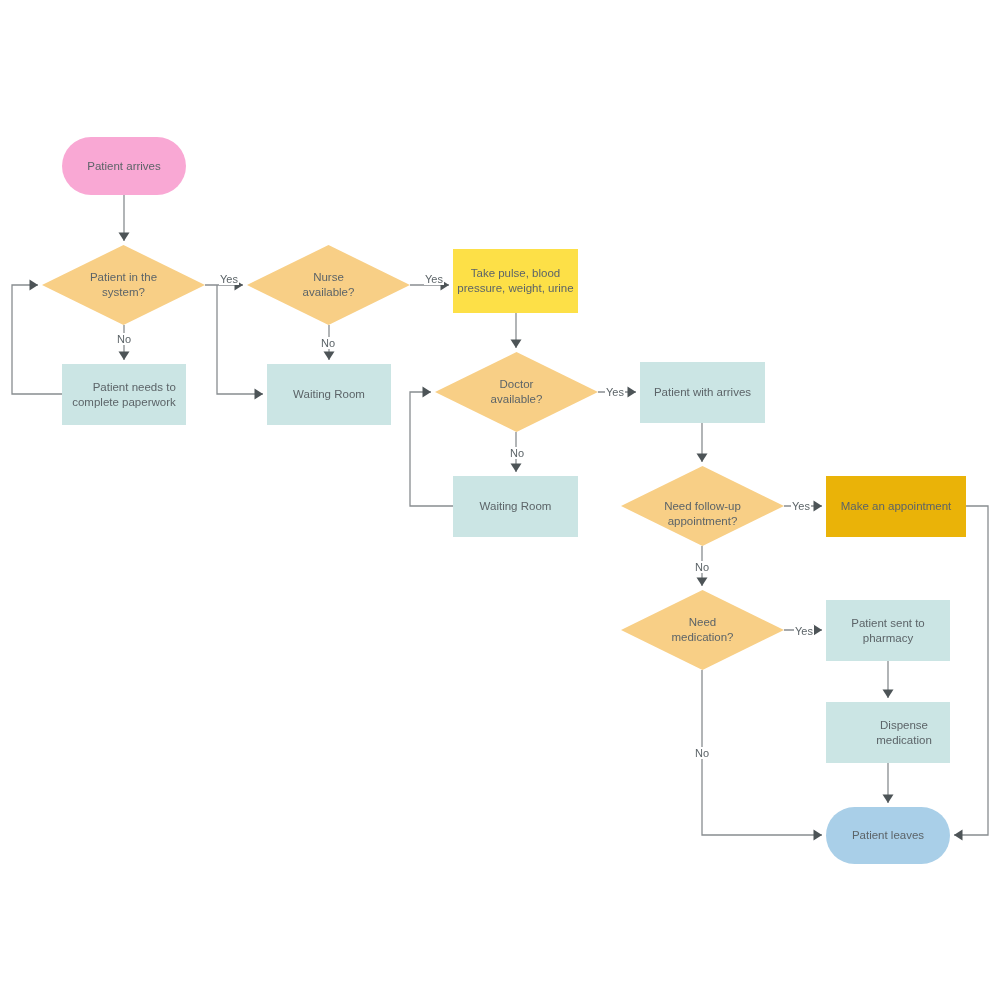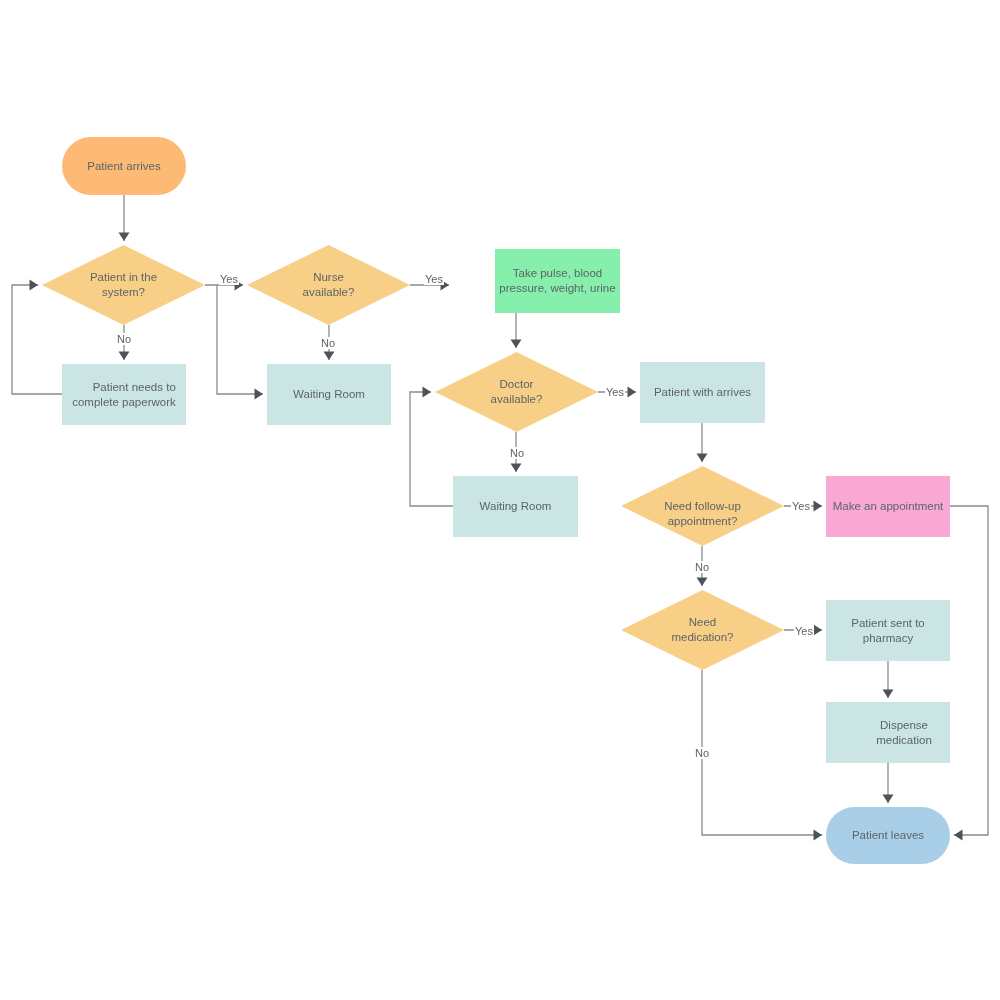--- a/index.html
+++ b/index.html
@@ -152,55 +152,55 @@
       <g>
         <polyline points="888,763 888,803" fill="none" stroke="#888d90" stroke-width="1.3"></polyline>
         <polygon points="888,803 882.5,794.5 893.5,794.5" fill="#4d5457"></polygon>
       </g>
       <g>
         <polyline points="702,670 702,835 822,835" fill="none" stroke="#888d90" stroke-width="1.3"></polyline>
         <polygon points="822,835 813.5,829.5 813.5,840.5" fill="#4d5457"></polygon>
       </g>
     </svg>
   <div id="nodes-layer">
-      <div class="node terminal" style="left: 62px; top: 137px; width: 124px; height: 58px; background: #fdba74; justify-content: center;">
+      <div class="node terminal" style="left: 62px; top: 137px; width: 124px; height: 58px; background: #f9a8d4; justify-content: center;">
         <span class="dlabel" style="color: rgb(92, 100, 104);">Patient arrives</span>
       </div>
       <div class="node decision" style="left: 42px; top: 245px; width: 163px; height: 80px;">
         <div class="diamond-shape" style="background: rgb(248, 207, 134);"></div>
         <span class="dlabel" style="color: rgb(92, 100, 104);">Patient in the<br>system?</span>
       </div>
       <div class="node process" style="left: 62px; top: 364px; width: 124px; height: 61px; background: rgb(203, 229, 228);">
         <span class="dlabel" style="color: rgb(92, 100, 104); text-align: right;">Patient needs to<br>complete paperwork</span>
       </div>
       <div class="node decision" style="left: 247px; top: 245px; width: 163px; height: 80px;">
         <div class="diamond-shape" style="background: rgb(248, 207, 134);"></div>
         <span class="dlabel" style="color: rgb(92, 100, 104);">Nurse<br>available?</span>
       </div>
       <div class="node process" style="left: 267px; top: 364px; width: 124px; height: 61px; background: rgb(203, 229, 228);">
         <span class="dlabel" style="color: rgb(92, 100, 104);">Waiting Room</span>
       </div>
-      <div class="node process" style="left: 453px; top: 249px; width: 125px; height: 64px; background: #86efac; margin-left: 42px;">
+      <div class="node process" style="left: 453px; top: 249px; width: 125px; height: 64px; background: #fde047;">
         <span class="dlabel" style="color: rgb(92, 100, 104);">Take pulse, blood<br>pressure, weight, urine</span>
       </div>
       <div class="node decision" style="left: 435px; top: 352px; width: 163px; height: 80px;">
         <div class="diamond-shape" style="background: rgb(248, 207, 134);"></div>
         <span class="dlabel" style="color: rgb(92, 100, 104);">Doctor<br>available?</span>
       </div>
       <div class="node process" style="left: 453px; top: 476px; width: 125px; height: 61px; background: rgb(203, 229, 228);">
         <span class="dlabel" style="color: rgb(92, 100, 104);">Waiting Room</span>
       </div>
       <div class="node process" style="left: 640px; top: 362px; width: 125px; height: 61px; background: rgb(203, 229, 228);">
         <span class="dlabel" style="color: rgb(92, 100, 104);">Patient with arrives</span>
       </div>
       <div class="node decision" style="left: 621px; top: 466px; width: 163px; height: 80px;">
         <div class="diamond-shape" style="background: rgb(248, 207, 134);"></div>
         <span class="dlabel" style="color: rgb(92, 100, 104); margin-top: 15px;">Need follow-up<br>appointment?</span>
       </div>
-      <div class="node process" style="left: 826px; top: 476px; width: 124px; height: 61px; background: #f9a8d4; justify-content: center;">
+      <div class="node process" style="left: 826px; top: 476px; width: 140px; height: 61px; background: #eab308; justify-content: center;">
         <span class="dlabel" style="color: rgb(92, 100, 104);">Make an appointment</span>
       </div>
       <div class="node decision" style="left: 621px; top: 590px; width: 163px; height: 80px;">
         <div class="diamond-shape" style="background: rgb(248, 207, 134);"></div>
         <span class="dlabel" style="color: rgb(92, 100, 104);">Need<br>medication?</span>
       </div>
       <div class="node process" style="left: 826px; top: 600px; width: 124px; height: 61px; background: rgb(203, 229, 228);">
         <span class="dlabel" style="color: rgb(92, 100, 104);">Patient sent to<br>pharmacy</span>
       </div>
       <div class="node process" style="left: 826px; top: 702px; width: 124px; height: 61px; background: rgb(203, 229, 228); padding-left: 32px;">

